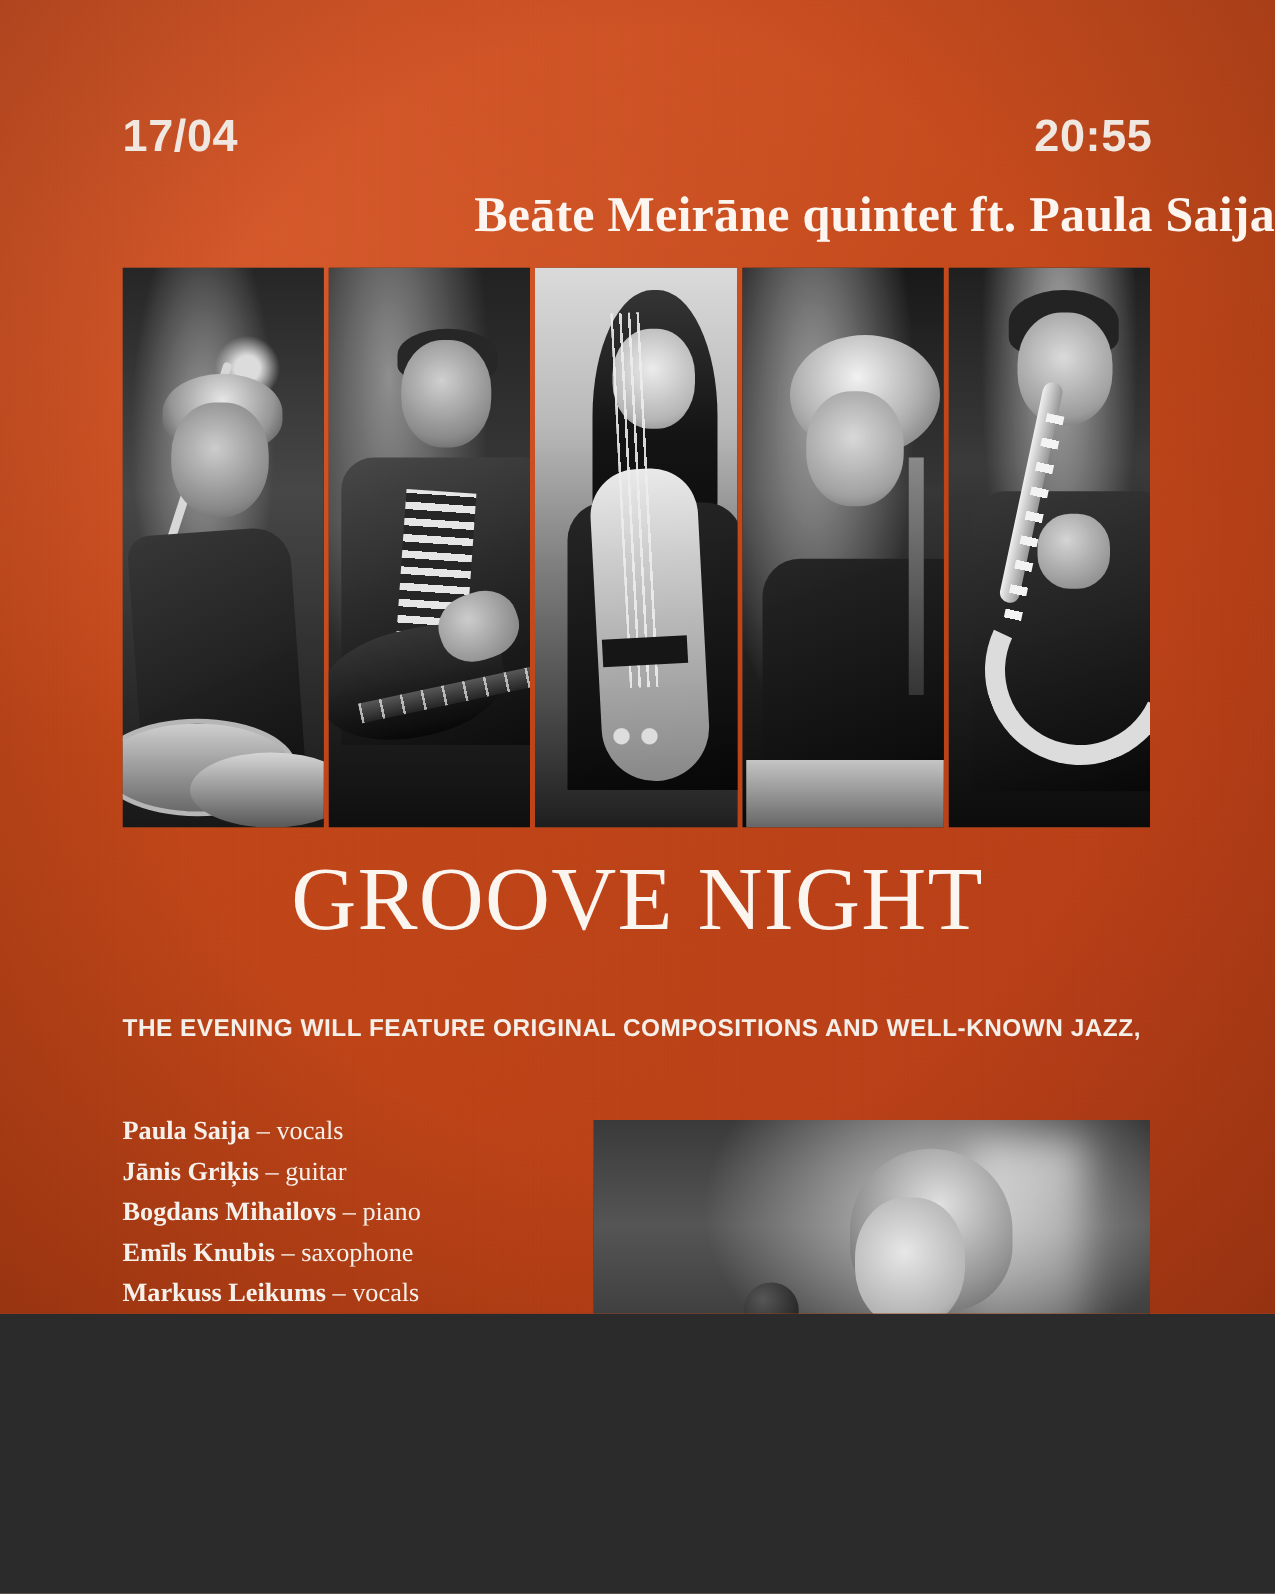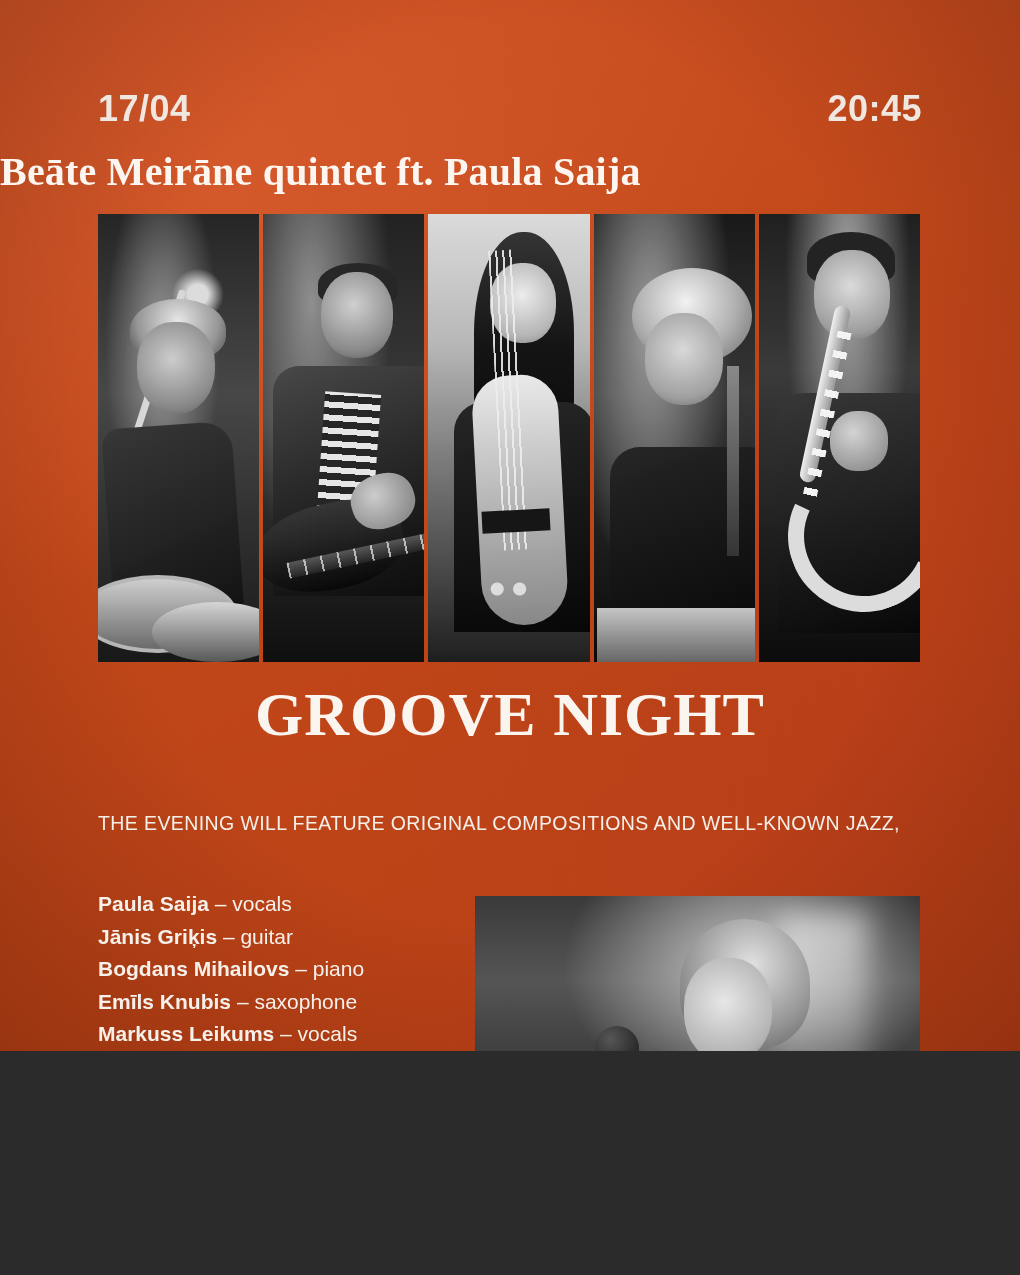--- a/index.html
+++ b/index.html
@@ -59,21 +59,21 @@
     font-weight: 600;
     letter-spacing: 0.5px;
     color: #f0e7e0;
   }
 
   .headline {
     position: absolute;
     top: 148px;
     left: 0;
     width: 100%;
-    text-align: left;
+    text-align: right;
     font-family: "Liberation Serif", serif;
     font-weight: bold;
     font-size: 40px;
     letter-spacing: 0.2px;
     color: #fdf6f0;
   }
 
   .photo-strip {
     position: absolute;
     top: 214px;
@@ -331,47 +331,48 @@
     background: radial-gradient(circle at 40% 35%, #d6cfc6, #857e76);
   }
 
   .title {
     position: absolute;
     top: 682px;
     left: 0;
     width: 100%;
     text-align: center;
     font-family: "Liberation Serif", serif;
-    font-size: 62px;
-    font-weight: bold;
+    font-size: 72px;
+    font-weight: normal;
     letter-spacing: 1px;
     color: #fbf5ef;
     line-height: 1.05;
   }
 
   .desc {
     position: absolute;
     top: 808px;
     left: 98px;
     width: 824px;
     font-size: 19.5px;
-    font-weight: 400;
+    font-weight: 700;
     letter-spacing: 0.4px;
     line-height: 1.55;
     text-align: justify;
     color: #f5efe9;
     text-transform: uppercase;
   }
   .desc .line2 { text-align: left; }
 
   .lineup {
     position: absolute;
     top: 888px;
     left: 98px;
     width: 380px;
+    font-family: Liberation Serif, serif;
   }
   .lineup-row {
     font-size: 21px;
     line-height: 1.55;
     color: #f6f0ea;
     white-space: nowrap;
   }
   .lineup-row .nm { font-weight: bold; }
   .lineup-row .inst { font-weight: 400; }
 
@@ -451,21 +452,21 @@
 </style>
 </head>
 <body>
 
 <div class="poster">
 
   <div class="content">
 
     <div class="topline">
       <div class="date">17/04</div>
-      <div class="time">20:45</div>
+      <div class="time">20:55</div>
     </div>
 
     <div class="headline">Beāte Meirāne quintet ft. Paula Saija</div>
 
     <div class="photo-strip">
       <div class="photo p1">
         <div class="ph-inner">
           <div class="stick"></div>
           <div class="hair"></div>
           <div class="head"></div>

